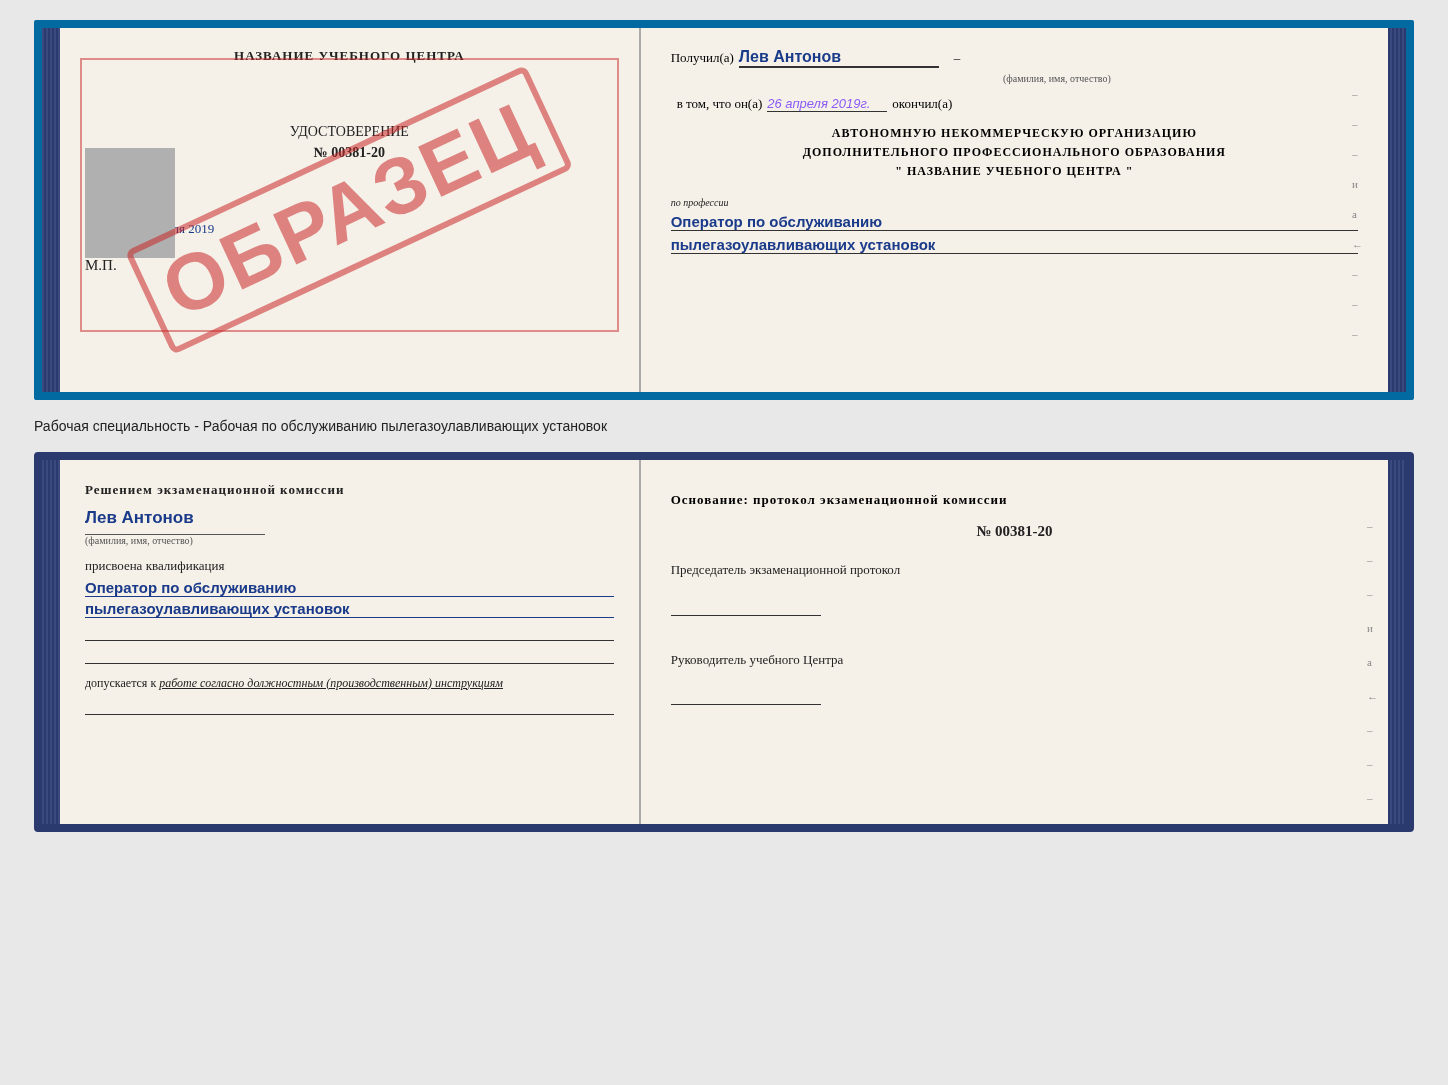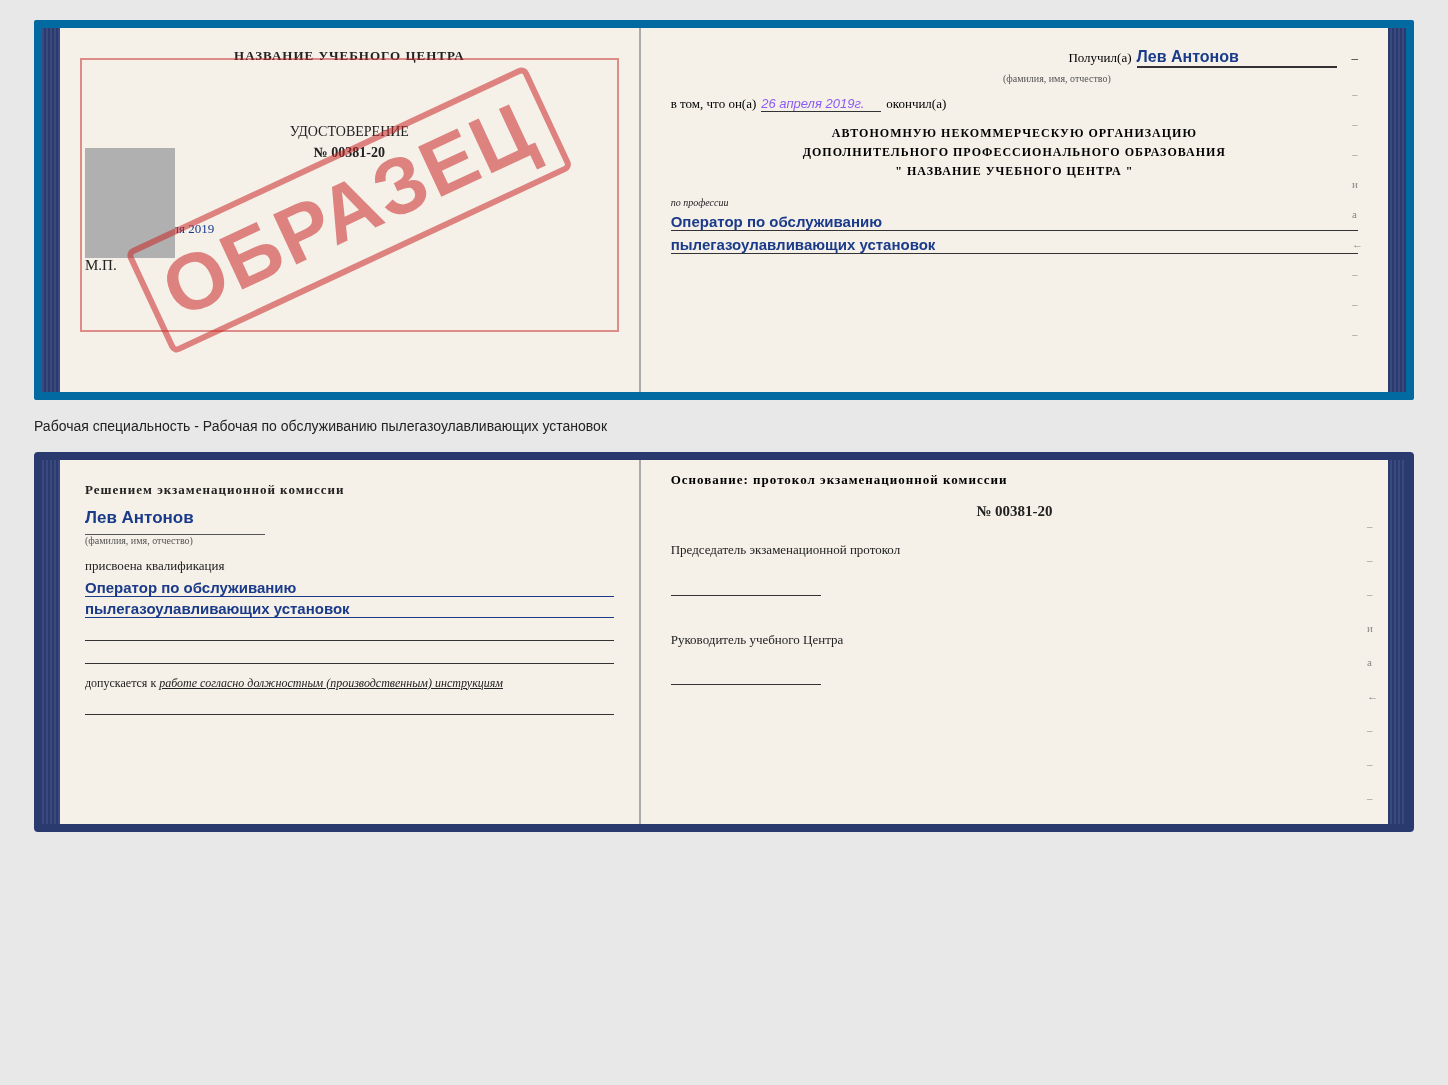--- a/index.html
+++ b/index.html
@@ -137,21 +137,20 @@
       z-index: 5;
     }
 
     
     .recipient-line {
       display: flex;
       align-items: baseline;
       gap: 5px;
       margin-bottom: 5px;
       font-size: 13px;
-      justify-content: flex-end;
     }
 
     .recipient-name {
       font-family: 'Segoe Script', cursive, sans-serif;
       font-size: 16px;
       color: #1a3a8a;
       font-weight: bold;
       border-bottom: 1px solid #333;
       min-width: 200px;
       display: inline-block;
@@ -162,21 +161,21 @@
       color: #555;
       text-align: center;
       display: block;
       margin-top: 2px;
     }
 
     .date-line {
       display: flex;
       align-items: baseline;
       gap: 5px;
-      margin: 12px 0;
+      margin: 12px 6px;
       font-size: 13px;
     }
 
     .underlined-value {
       font-style: italic;
       color: #8b5cf6;
       font-family: 'Segoe Script', cursive, sans-serif;
       border-bottom: 1px solid #333;
       display: inline-block;
       min-width: 120px;
@@ -253,21 +252,21 @@
 
     .bottom-left {
       flex: 1;
       border-right: 2px solid #aaa;
       padding: 20px 25px;
       position: relative;
     }
 
     .bottom-right {
       flex: 1.3;
-      padding: 12px 30px;
+      padding: 32px 30px;
       position: relative;
     }
 
     .section-title {
       font-size: 13px;
       font-weight: bold;
       letter-spacing: 1px;
       margin-bottom: 8px;
       color: #222;
       line-height: 1.5;

